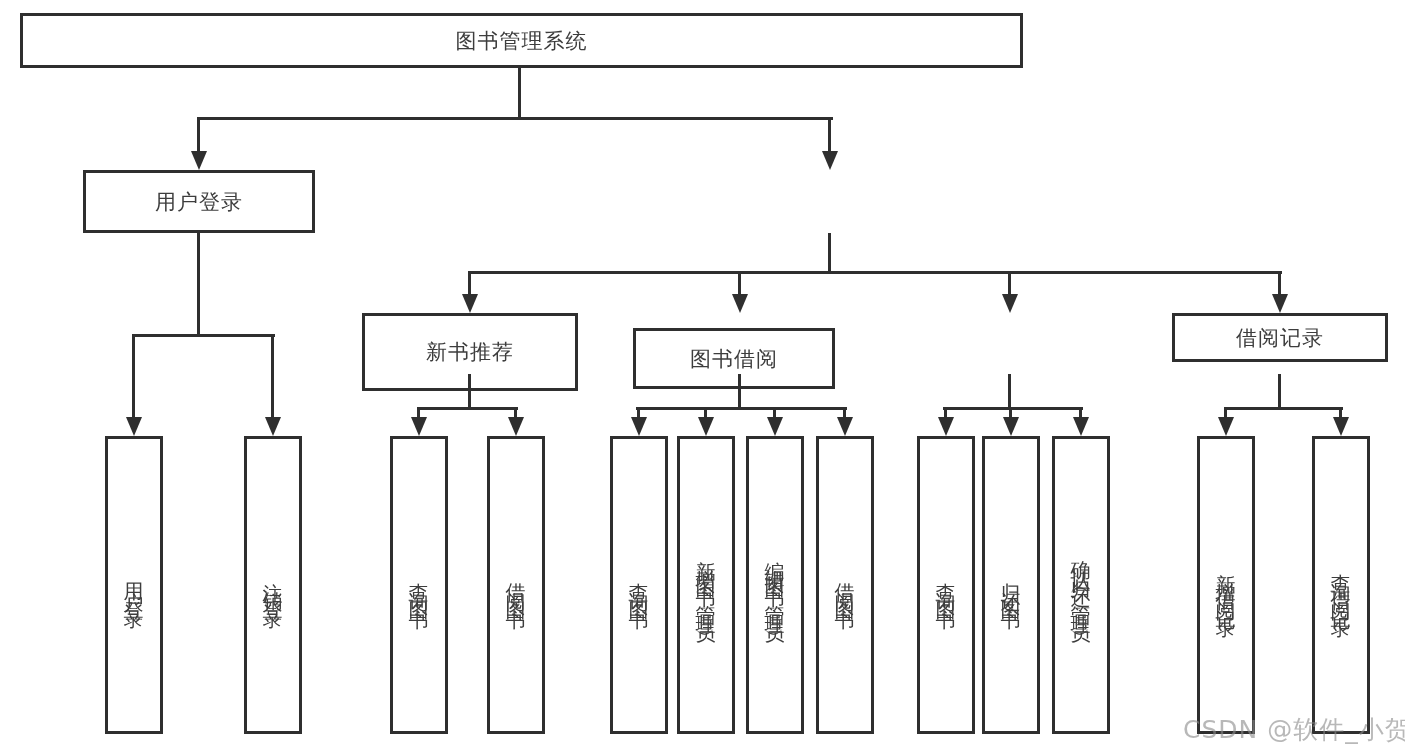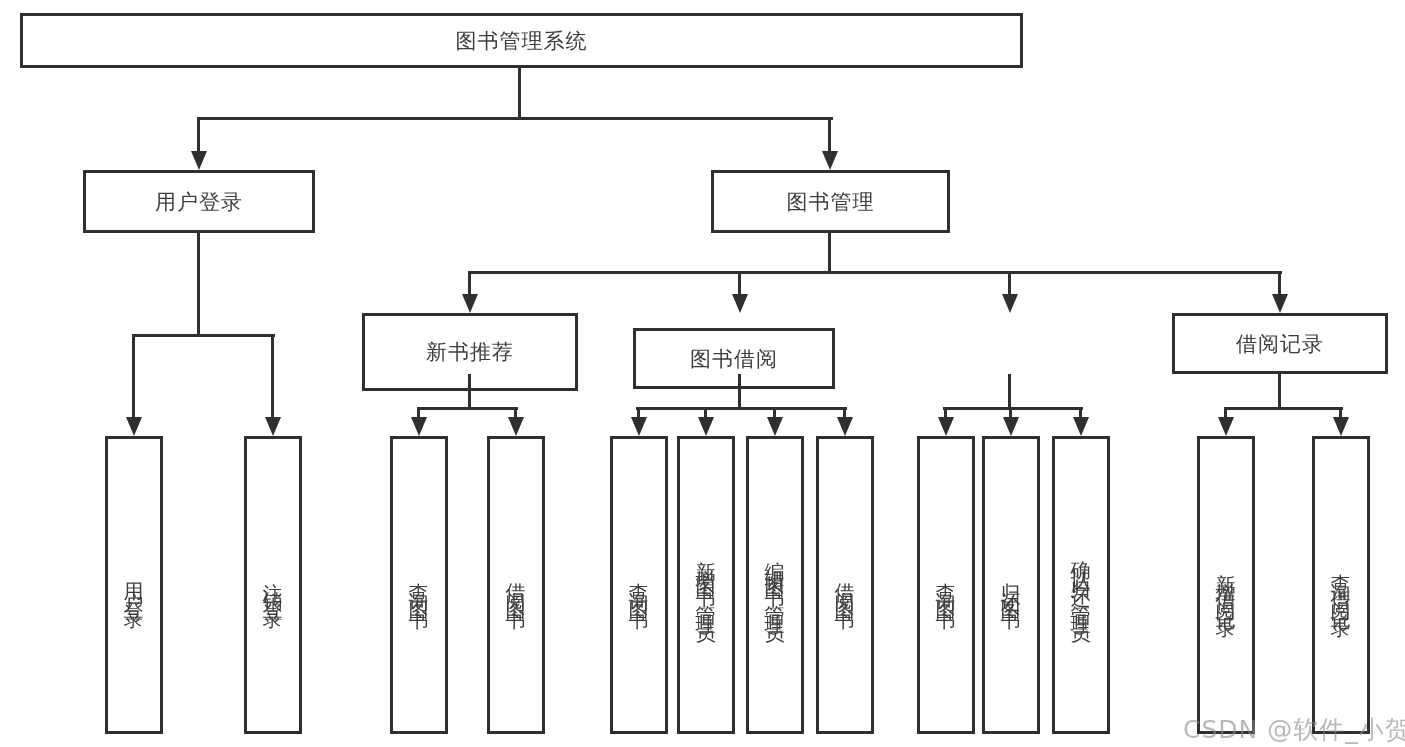--- a/index.html
+++ b/index.html
@@ -41,21 +41,20 @@
 
   <div class="vline" style="left:518px;top:68px;height:52px;"></div>
   <div class="hline" style="left:197px;top:117px;width:636px;"></div>
 
   <div class="vline" style="left:197px;top:117px;height:37px;"></div>
   <div class="arrow" style="left:191px;top:151px;"></div>
   <div class="vline" style="left:828px;top:117px;height:37px;"></div>
   <div class="arrow" style="left:822px;top:151px;"></div>
 
   <div class="hnode" style="left:83px;top:170px;width:232px;height:63px;">用户登录</div>
-  <div class="hnode" style="left:711px;top:170px;width:239px;height:63px;">图书管理</div>
 
   <div class="vline" style="left:197px;top:233px;height:104px;"></div>
   <div class="hline" style="left:132px;top:334px;width:143px;"></div>
   <div class="vline" style="left:132px;top:334px;height:85px;"></div>
   <div class="arrow" style="left:126px;top:417px;"></div>
   <div class="vline" style="left:271px;top:334px;height:85px;"></div>
   <div class="arrow" style="left:265px;top:417px;"></div>
 
   <div class="vline" style="left:828px;top:233px;height:41px;"></div>
   <div class="hline" style="left:468px;top:271px;width:814px;"></div>
@@ -63,21 +62,21 @@
   <div class="arrow" style="left:462px;top:294px;"></div>
   <div class="vline" style="left:738px;top:271px;height:26px;"></div>
   <div class="arrow" style="left:732px;top:294px;"></div>
   <div class="vline" style="left:1008px;top:271px;height:26px;"></div>
   <div class="arrow" style="left:1002px;top:294px;"></div>
   <div class="vline" style="left:1278px;top:271px;height:26px;"></div>
   <div class="arrow" style="left:1272px;top:294px;"></div>
 
   <div class="hnode" style="left:362px;top:313px;width:216px;height:78px;">新书推荐</div>
   <div class="hnode" style="left:633px;top:328px;width:202px;height:61px;">图书借阅</div>
-  <div class="hnode" style="left:1172px;top:313px;width:216px;height:61px;">借阅记录</div>
+  <div class="hnode" style="left:1172px;top:313px;width:216px;height:49px;">借阅记录</div>
 
   <div class="vline" style="left:468px;top:374px;height:36px;"></div>
   <div class="vline" style="left:738px;top:374px;height:36px;"></div>
   <div class="vline" style="left:1008px;top:374px;height:36px;"></div>
   <div class="vline" style="left:1278px;top:374px;height:36px;"></div>
 
   <div class="hline" style="left:417px;top:407px;width:101px;"></div>
   <div class="hline" style="left:636px;top:407px;width:211px;"></div>
   <div class="hline" style="left:943px;top:407px;width:140px;"></div>
   <div class="hline" style="left:1224px;top:407px;width:119px;"></div>

